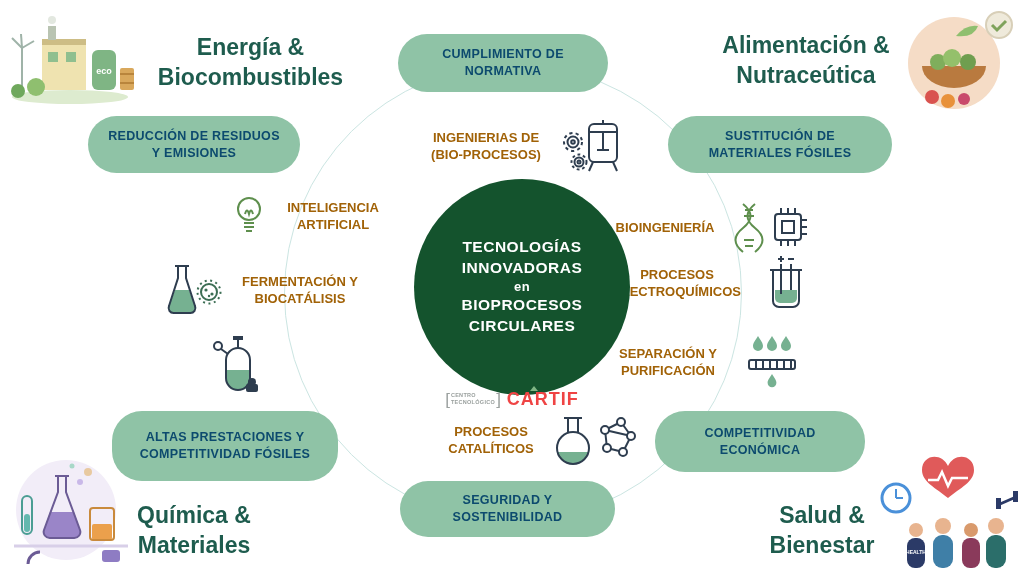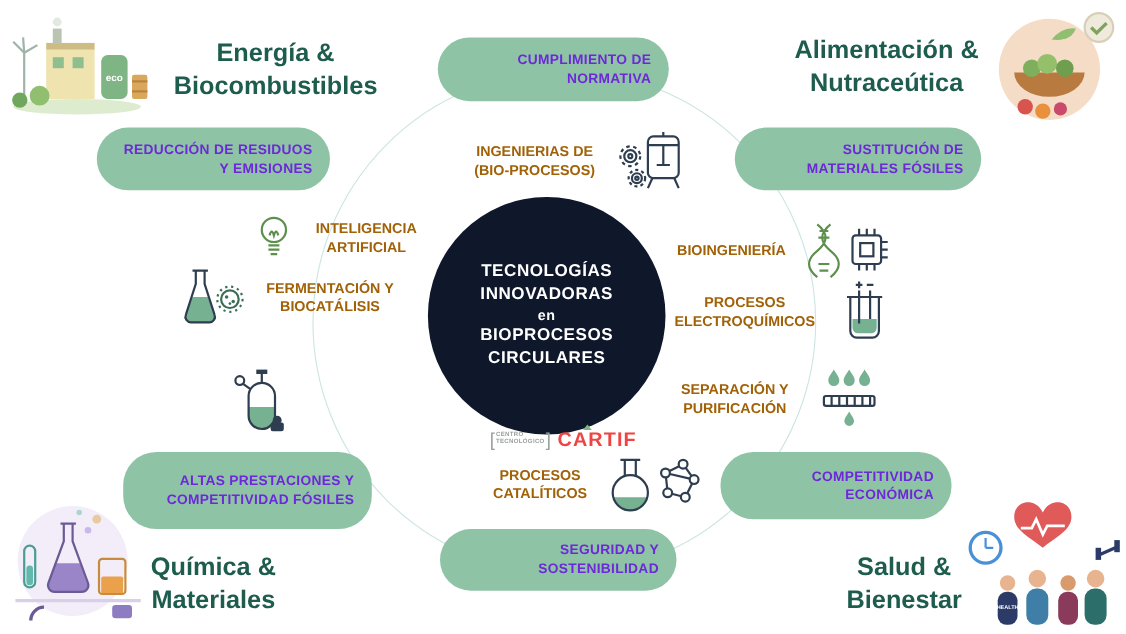--- a/index.html
+++ b/index.html
@@ -6,49 +6,49 @@
   .canvas {
     position:relative; width:1024px; height:576px; overflow:hidden;
     font-family:"Liberation Sans", sans-serif; background:#ffffff;
   }
   .outer-ring {
     position:absolute; left:284px; top:64px; width:456px; height:456px;
     border:1.5px solid #CBE5E2; border-radius:50%;
   }
   
   .center-circle {
-    position:absolute; left:389px; top:179px; width:216px; height:216px;
-    border-radius:50%; background:#0f172a; color:#fff;
+    position:absolute; left:414px; top:179px; width:216px; height:216px;
+    border-radius:50%; background:#14532d; color:#fff;
     display:flex; flex-direction:column; align-items:center; justify-content:center;
     text-align:center; font-weight:bold; letter-spacing:0.5px;
   }
   .center-circle .cl { font-size:15.5px; line-height:1.35; }
   .center-circle .cl-small { font-size:13px; line-height:1.3; }
   
   .pill {
-    position:absolute; background:#8FC3A6; color:#6d28d9; font-weight:bold;
+    position:absolute; background:#8FC3A6; color:#0c4a6e; font-weight:bold;
     font-size:12.5px; letter-spacing:0.3px; border-radius:30px;
-    display:flex; align-items:center; justify-content:center; text-align:right;
+    display:flex; align-items:center; justify-content:center; text-align:center;
     line-height:1.35; padding:6px 16px; box-sizing:border-box;
   }
   .pill-top    { left:398px; top:34px;  width:210px; height:58px; }
   .pill-ul     { left:88px;  top:116px; width:212px; height:57px; }
   .pill-ur     { left:668px; top:116px; width:224px; height:57px; }
   .pill-ll     { left:112px; top:411px; width:226px; height:70px; }
   .pill-lr     { left:655px; top:411px; width:210px; height:61px; }
   .pill-bottom { left:400px; top:481px; width:215px; height:56px; }
   
   .tech { position:absolute; display:flex; align-items:center; gap:7px; }
   .tech .label {
     font-weight:bold; font-size:13px; color:#a16207; text-align:center; line-height:1.3;
   }
   .t-eng     { left:420px; top:118px; } .t-eng .label { width:132px; }
   .t-ai      { left:232px; top:194px; } .t-ai .label  { width:120px; }
   .t-bio     { left:604px; top:202px; } .t-bio .label { width:122px; }
-  .t-ferm    { left:150px; top:242px; } .t-ferm .label{ width:138px; }
+  .t-ferm    { left:150px; top:262px; } .t-ferm .label{ width:138px; }
   .t-electro { left:602px; top:254px; } .t-electro .label { width:150px; }
   .t-liq     { left:206px; top:334px; } .t-liq .label { width:130px; }
   .t-sep     { left:602px; top:334px; } .t-sep .label { width:132px; }
   .t-cat     { left:440px; top:412px; } .t-cat .label { width:102px; }
   .tech .icon { display:block; line-height:0; }
   
   .corner-heading {
     position:absolute; color:#1E5C4E; font-weight:bold; font-size:23px;
     text-align:center; line-height:1.3;
   }

